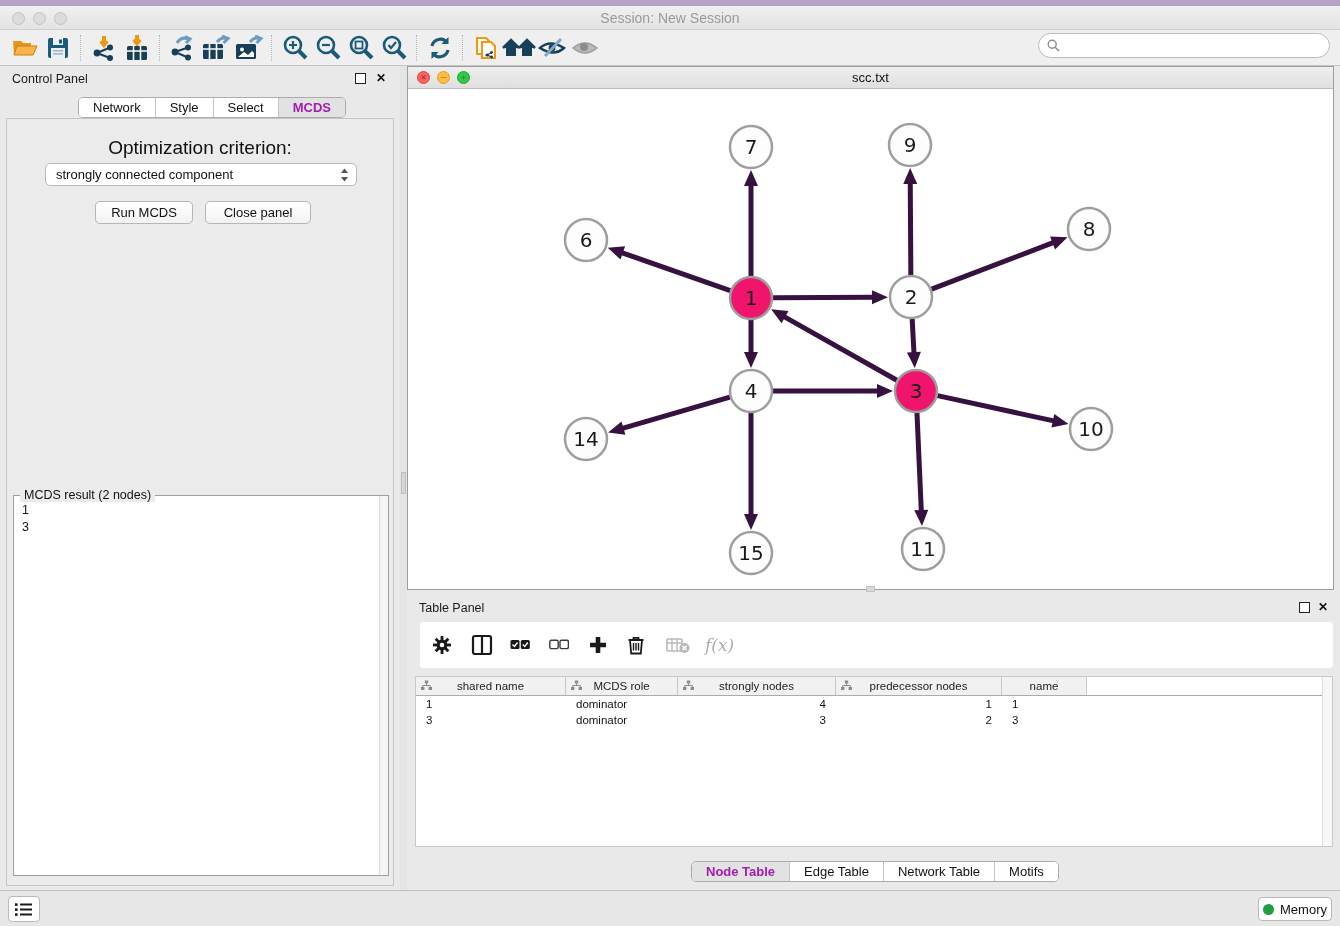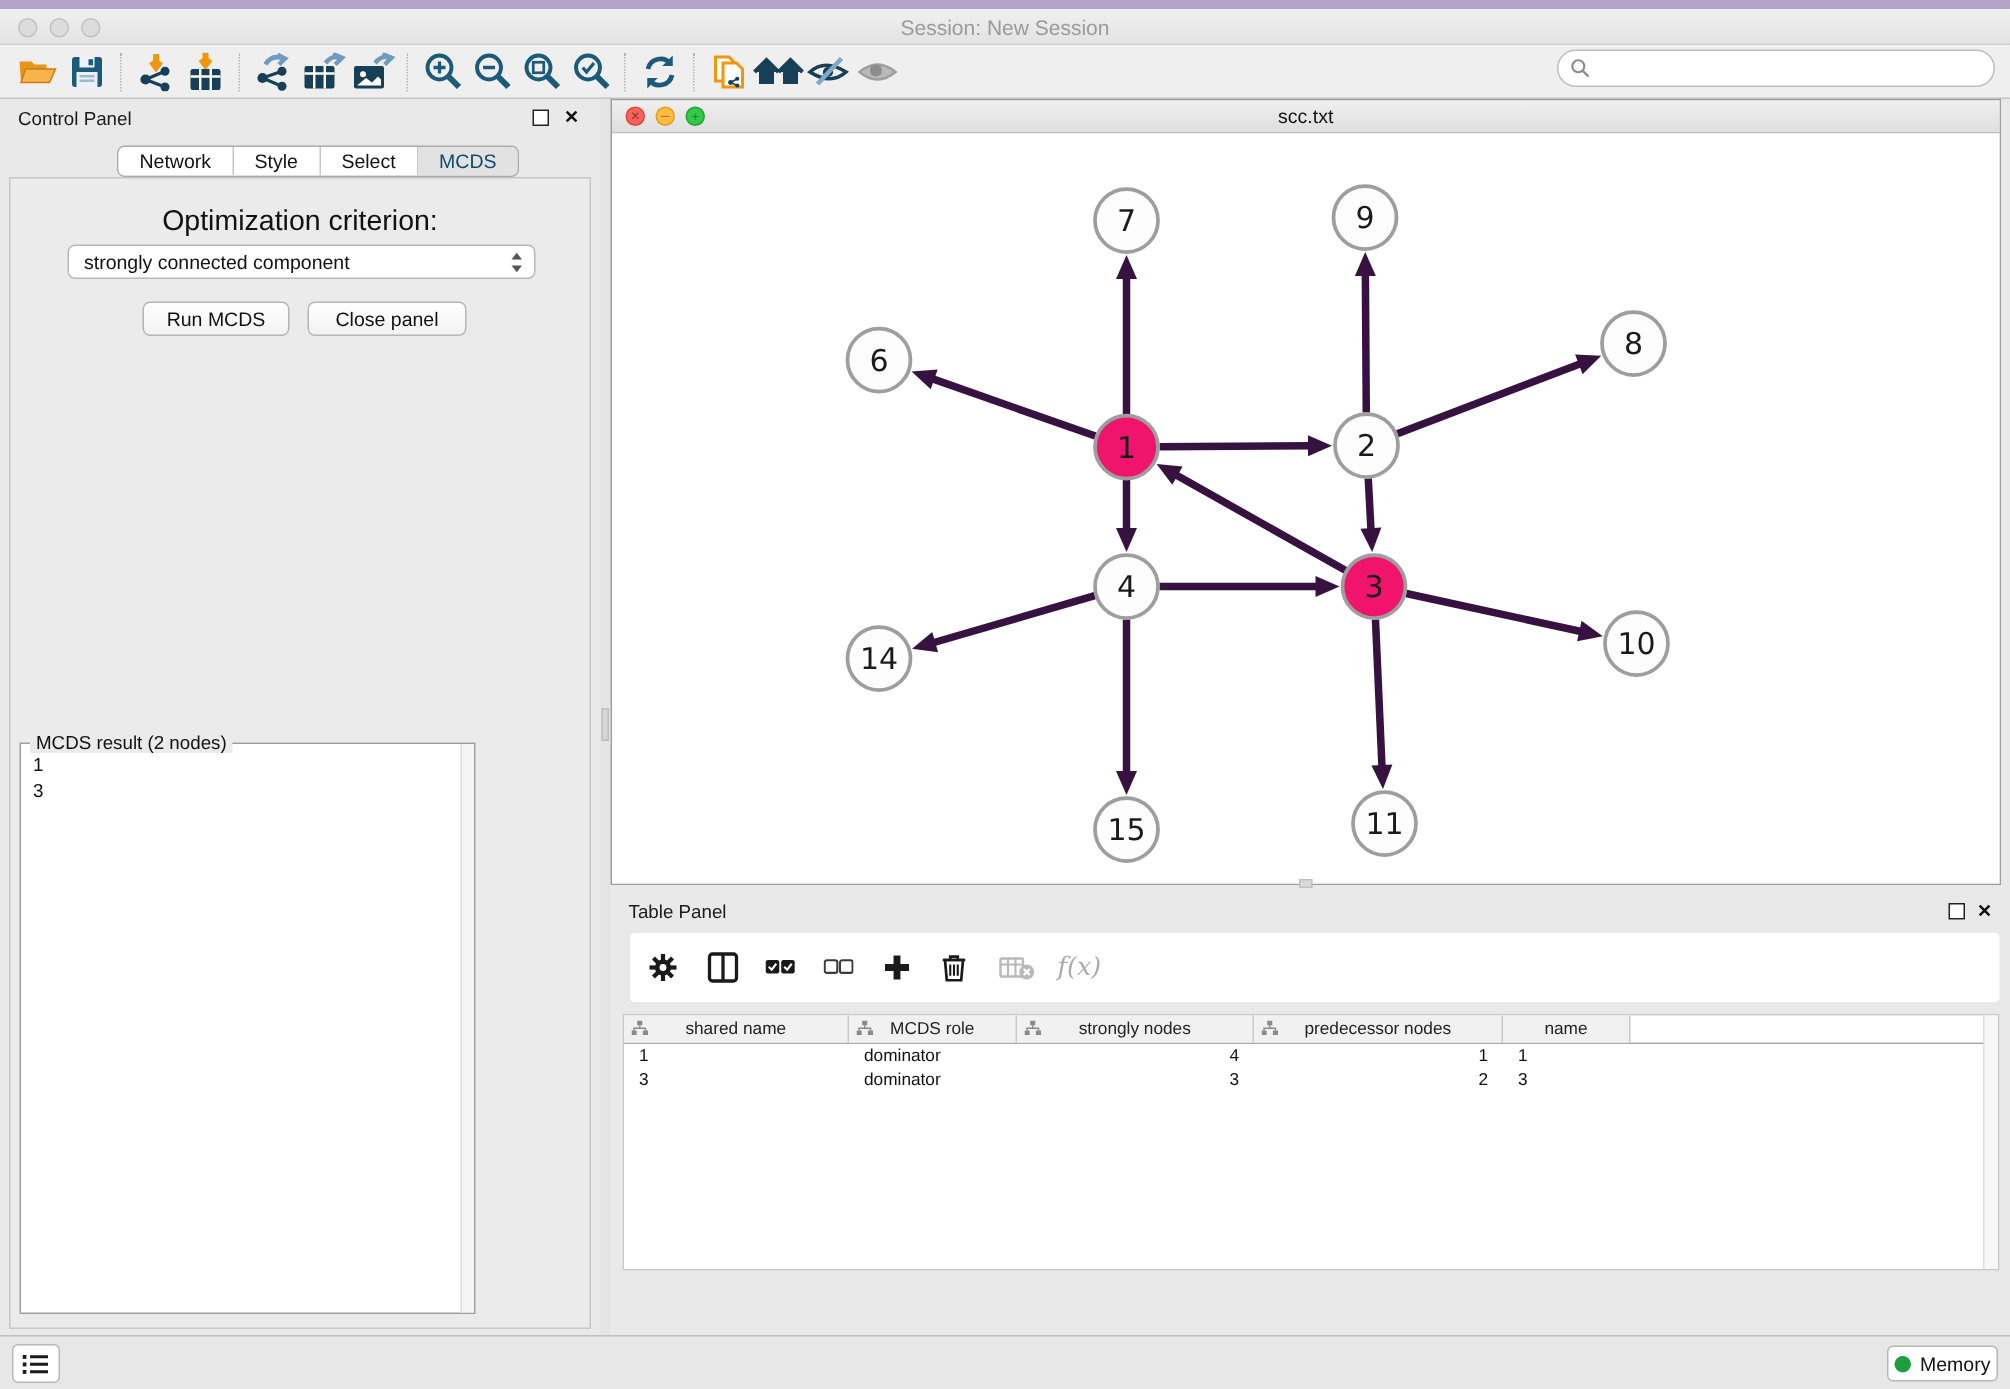--- a/index.html
+++ b/index.html
@@ -34,36 +34,36 @@
   .panel-float { position:absolute; top:7px; width:11px; height:11px; border:1.5px solid #222; background:#FFF; }
   .panel-close { position:absolute; top:5px; font-size:12px; font-weight:bold; color:#111; }
   #cp-float { right:34px; } #cp-close { right:14px; }
 
   .seg-tabs { position:absolute; display:flex; height:21px; border:1px solid #ABABAB; border-radius:5px;
     overflow:hidden; background:#FFF; }
   #control-tabs { left:78px; top:31px; }
   .seg-tab { display:flex; align-items:center; justify-content:center; font-size:13px; color:#111;
     background:#FFF; border-right:1px solid #C6C6C6; padding:0 14px; }
   .seg-tab:last-child { border-right:none; }
-  .seg-tab.selected { background:#E2E2E2; color:#0c4a6e; }
+  .seg-tab.selected { background:#E2E2E2; color:#a21caf;font-weight:bold; }
 
   .cp-content { position:absolute; left:6px; top:52px; width:388px; height:768px;
     background:#EBEBEB; border:1px solid #C6C6C6; }
   .opt-label { position:absolute; left:0; right:0; top:18px; text-align:center; font-size:19px; color:#111; }
   .dropdown { position:absolute; left:38px; top:44px; width:312px; height:23px; background:#FFF;
     border:1px solid #B8B8B8; border-radius:5px; display:flex; align-items:center; padding:0 22px 0 10px;
     font-size:13px; color:#111; }
   .dd-stepper { position:absolute; right:7px; top:3px; }
   .mac-btn { position:absolute; height:23px; background:linear-gradient(#FFFFFF,#F2F2F2);
     border:1px solid #B6B6B6; border-radius:5px; font-size:13px; color:#111;
     display:flex; align-items:center; justify-content:center; }
   #btn-run { left:88px; top:82px; width:98px; }
   #btn-closepanel { left:198px; top:82px; width:106px; }
 
-  .result-box { position:absolute; left:6px; top:376px; width:304px; height:381px;
+  .result-box { position:absolute; left:6px; top:376px; width:376px; height:381px;
     border:1px solid #9E9E9E; background:#FFF; }
   .result-legend { position:absolute; left:6px; top:-8px; background:#EBEBEB; padding:0 4px;
     font-size:12.5px; color:#111; }
   .result-lines { position:absolute; left:0; top:2px; right:10px; bottom:0; padding:4px 0 0 8px;
     font-size:12.5px; color:#111; line-height:17px; }
   .result-scroll { position:absolute; right:0; top:0; width:9px; height:100%;
     background:#F5F5F5; border-left:1px solid #DCDCDC; }
 
   .v-splitter { position:absolute; left:400px; top:66px; width:7px; height:824px; background:#E4E4E4; }
   .v-handle { position:absolute; left:1px; top:406px; width:5px; height:22px; background:#D6D6D6;
@@ -604,20 +604,26 @@
             <div class="td" style="width: 150px; text-align: left; padding: 0px 0px 0px 10px;">3</div>
             <div class="td" style="width: 112px; text-align: left; padding: 0px 0px 0px 10px;">dominator</div>
             <div class="td" style="width: 158px; text-align: right; padding: 0px 10px 0px 0px;">3</div>
             <div class="td" style="width: 166px; text-align: right; padding: 0px 10px 0px 0px;">2</div>
             <div class="td" style="width: 85px; text-align: left; padding: 0px 0px 0px 10px;">3</div>
           </div>
         </div>
       <div class="table-scroll"></div>
     </div>
 
+    <div class="seg-tabs" id="table-tabs">
+        <div class="seg-tab selected">Node Table</div>
+        <div class="seg-tab">Edge Table</div>
+        <div class="seg-tab">Network Table</div>
+        <div class="seg-tab">Motifs</div>
+      </div>
   </div>
 
   <div id="status-bar">
     <div class="status-btn" id="list-btn">
       <span>
         <svg width="18" height="15" viewBox="0 0 18 15">
             <g stroke="#1A1A1A" stroke-width="2">
               <path d="M5 2.5 h12 M5 7.5 h12 M5 12.5 h12"></path>
             </g>
             <g fill="#1A1A1A">

